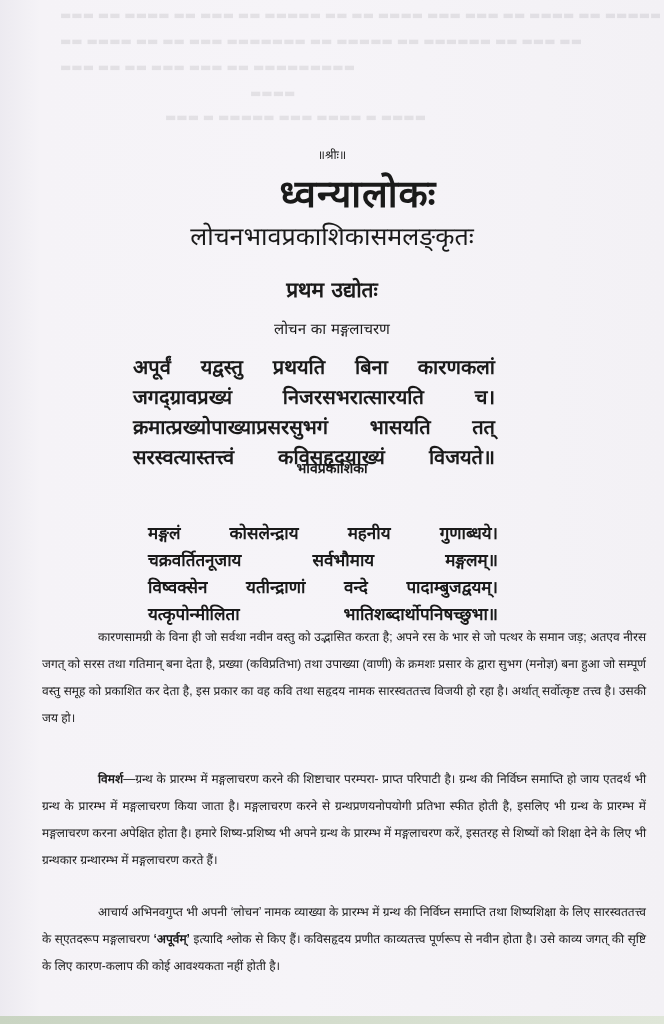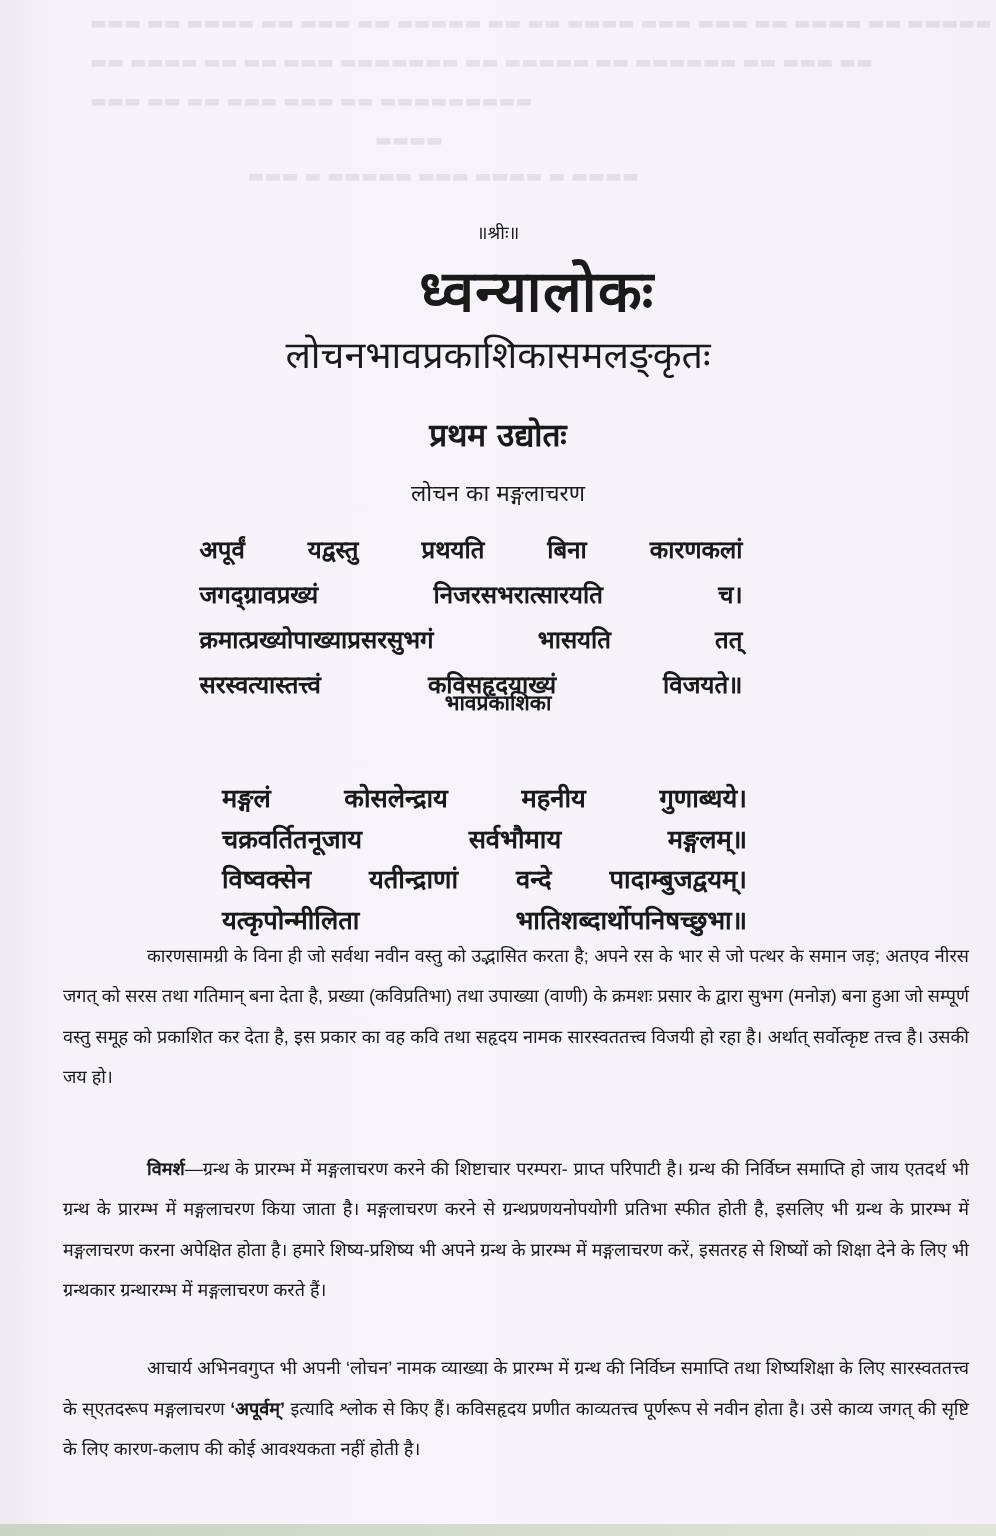--- a/index.html
+++ b/index.html
@@ -43,21 +43,21 @@
     .main-title { top: 166px; font-size: 38px; font-weight: bold; letter-spacing: 1px; padding-left: 26px; }
     .sub-title { top: 218px; font-size: 25px; }
     .chapter { top: 275px; font-size: 21px; font-weight: bold; }
     .section { top: 318px; font-size: 15px; font-weight: normal; }
     .section2 { top: 458px; font-size: 14px; font-weight: bold; }
 
     .verse {
       position: absolute;
       left: 133px;
       width: 362px;
-      font-size: 16px;
+      font-size: 20px;
       font-weight: bold;
     }
     .verse .line {
       display: flex;
       justify-content: space-between;
       height: 30px;
       line-height: 30px;
     }
     .verse1 { top: 352px; }
 

